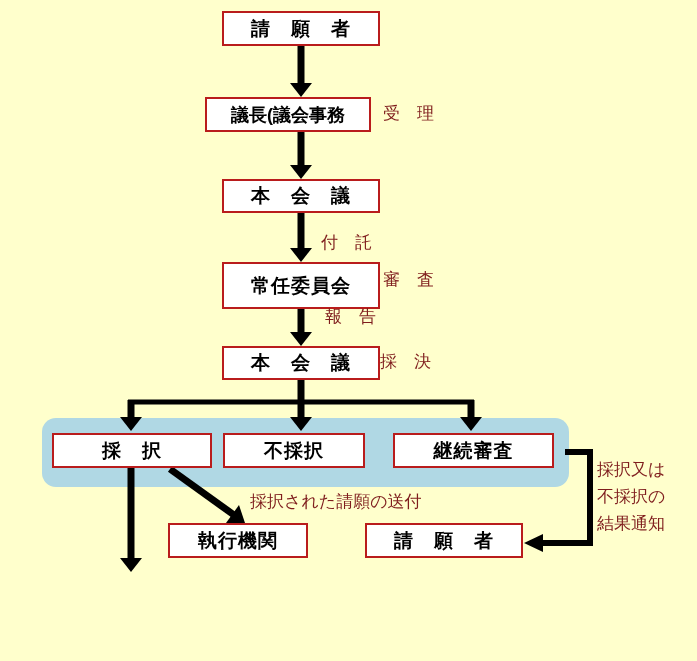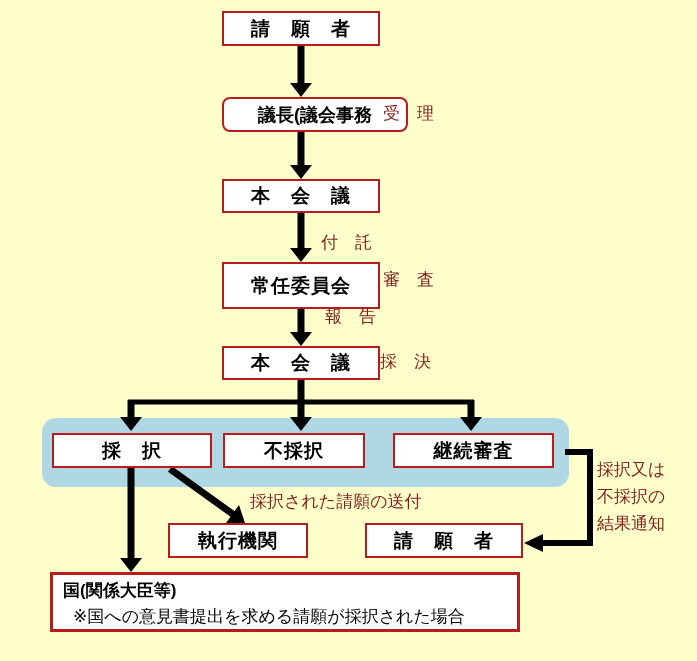--- a/index.html
+++ b/index.html
@@ -27,21 +27,21 @@
     position:absolute;
     background:#FFFFFF;
     border:2px solid #b91c1c;
     box-sizing:border-box;
     display:flex;align-items:center;justify-content:center;
     font-weight:bold;font-size:19px;letter-spacing:1px;
     white-space:nowrap;color:#000;
     z-index:3;
   }
   #b-petitioner-top{left:222px;top:11px;width:158px;height:35px;}
-  #b-chairman{left:222px;top:97px;width:186px;height:35px;font-size:18px;letter-spacing:0;border-radius:8px;}
+  #b-chairman{left:205px;top:97px;width:166px;height:35px;font-size:18px;letter-spacing:0;}
   #b-plenary-1{left:222px;top:179px;width:158px;height:34px;}
   #b-standing{left:222px;top:262px;width:158px;height:47px;}
   #b-plenary-2{left:222px;top:346px;width:158px;height:34px;}
   #b-adopted{left:52px;top:433px;width:160px;height:35px;}
   #b-not-adopted{left:223px;top:433px;width:142px;height:35px;}
   #b-continued{left:393px;top:433px;width:161px;height:35px;}
   #b-executive{left:168px;top:523px;width:140px;height:35px;}
   #b-petitioner-bottom{left:365px;top:523px;width:158px;height:35px;}
   #b-national{
     left:50px;top:572px;width:470px;height:60px;
@@ -157,18 +157,14 @@
     <div>結果通知</div>
   </div>
 
   <div class="fbox" id="b-executive">
     <span>執行機関</span>
   </div>
   <div class="fbox" id="b-petitioner-bottom">
     <span>請　願　者</span>
   </div>
 
-  <div class="fbox" id="b-national">
-    <div class="line1">国(関係大臣等)</div>
-    <div class="line2">※国への意見書提出を求める請願が採択された場合</div>
-  </div>
 
 </div>
 
 </body></html>

